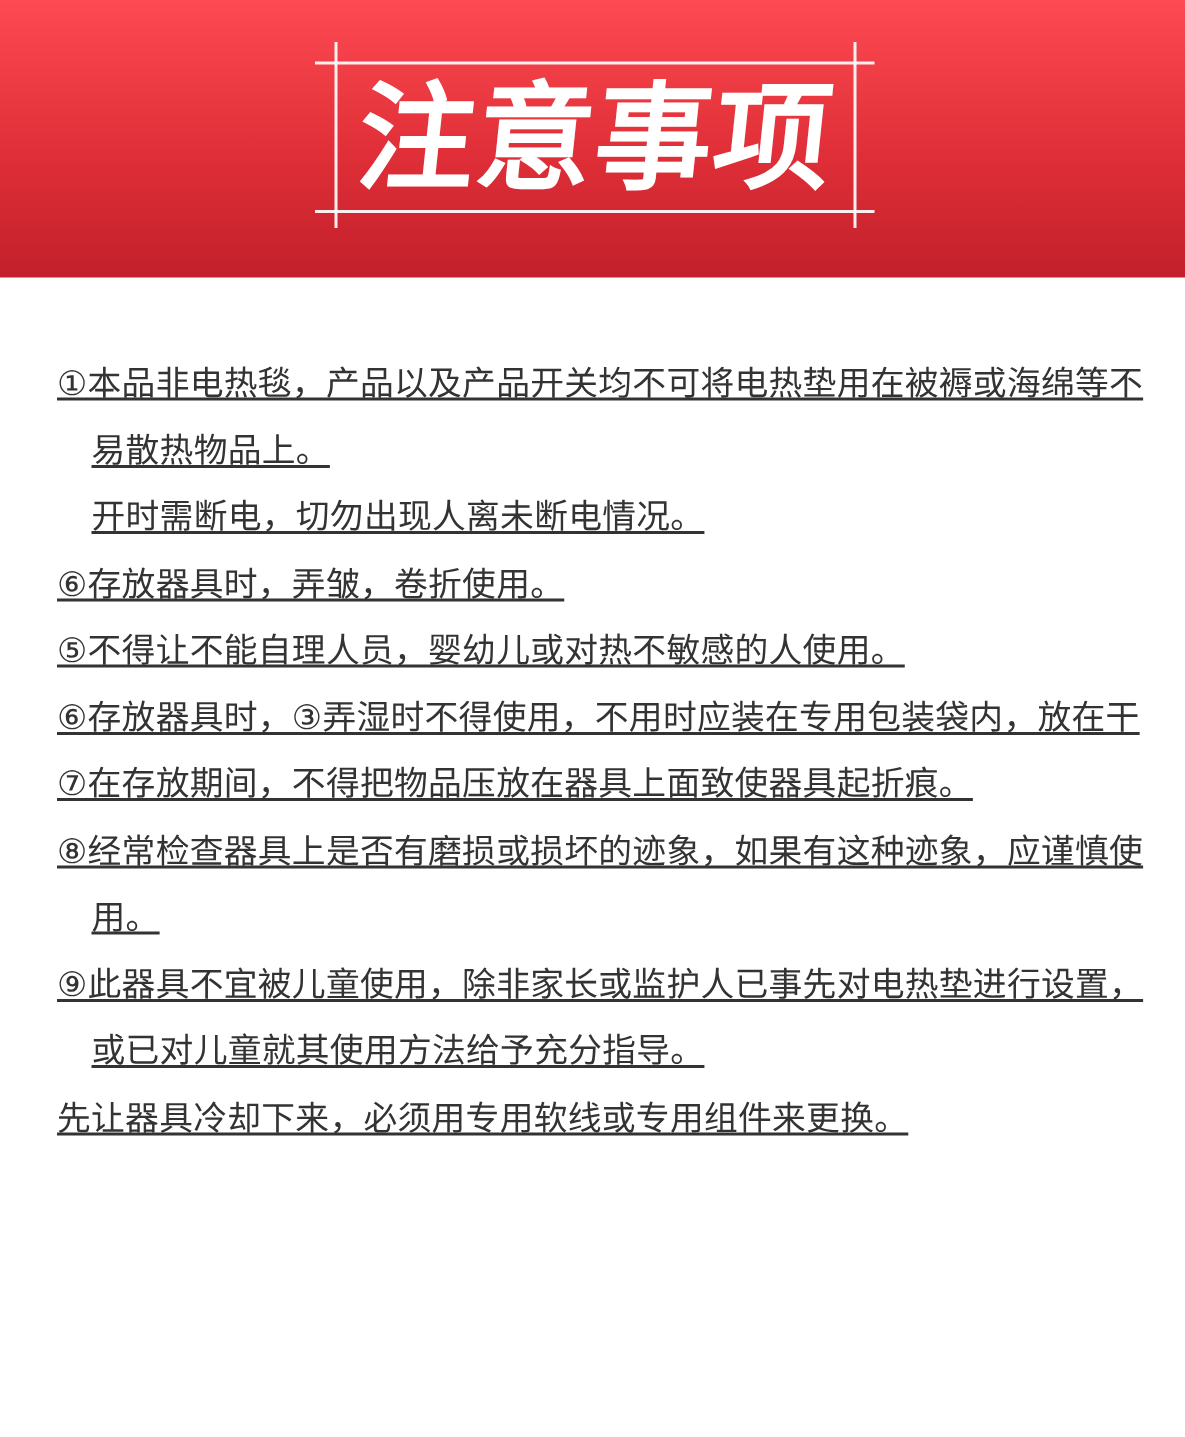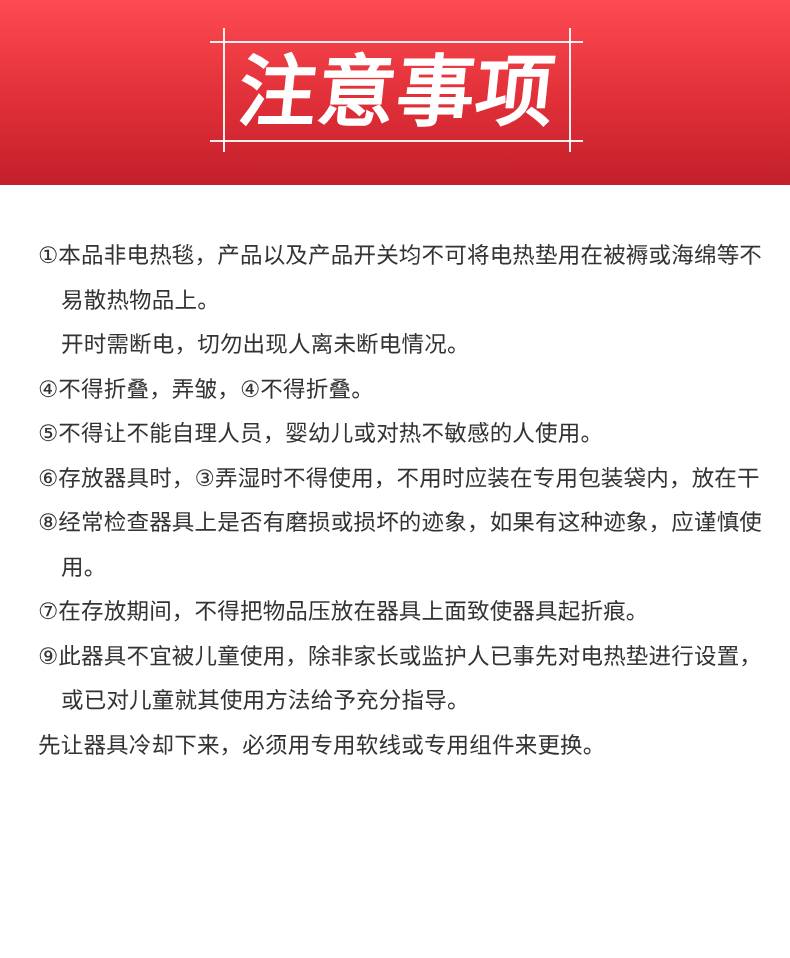--- a/index.html
+++ b/index.html
@@ -56,21 +56,21 @@
     white-space:nowrap;
     line-height:1;
   }
 
   
   .content{
     padding:49px 34px 0 38px;
     color:var(--body-text);
     font-size:22.5px;
   }
-  .item{margin:0;}
+  .item{margin:0;text-decoration:underline;}
   .line{
     line-height:44.5px;
     white-space:nowrap;
     letter-spacing:0.2px;
   }
   .line.cont{padding-left:23px;}
 </style>
 </head>
 <body>
 
@@ -88,34 +88,34 @@
 
   <main class="content">
       <div class="item">
         <div class="line">①本品非电热毯，产品以及产品开关均不可将电热垫用在被褥或海绵等不</div>
         <div class="line cont">易散热物品上。</div>
       </div>
       <div class="item">
         <div class="line cont">开时需断电，切勿出现人离未断电情况。</div>
       </div>
       <div class="item">
-        <div class="line">④不得折叠，弄皱，④不得折叠。</div>
+        <div class="line">⑥存放器具时，弄皱，卷折使用。</div>
       </div>
       <div class="item">
         <div class="line">⑤不得让不能自理人员，婴幼儿或对热不敏感的人使用。</div>
       </div>
       <div class="item">
         <div class="line">⑥存放器具时，③弄湿时不得使用，不用时应装在专用包装袋内，放在干</div>
       </div>
       <div class="item">
+        <div class="line">⑦在存放期间，不得把物品压放在器具上面致使器具起折痕。</div>
+      </div>
+      <div class="item">
         <div class="line">⑧经常检查器具上是否有磨损或损坏的迹象，如果有这种迹象，应谨慎使</div>
         <div class="line cont">用。</div>
-      </div>
-      <div class="item">
-        <div class="line">⑦在存放期间，不得把物品压放在器具上面致使器具起折痕。</div>
       </div>
       <div class="item">
         <div class="line">⑨此器具不宜被儿童使用，除非家长或监护人已事先对电热垫进行设置，</div>
         <div class="line cont">或已对儿童就其使用方法给予充分指导。</div>
       </div>
       <div class="item">
         <div class="line">先让器具冷却下来，必须用专用软线或专用组件来更换。</div>
       </div>
     </main>
 

